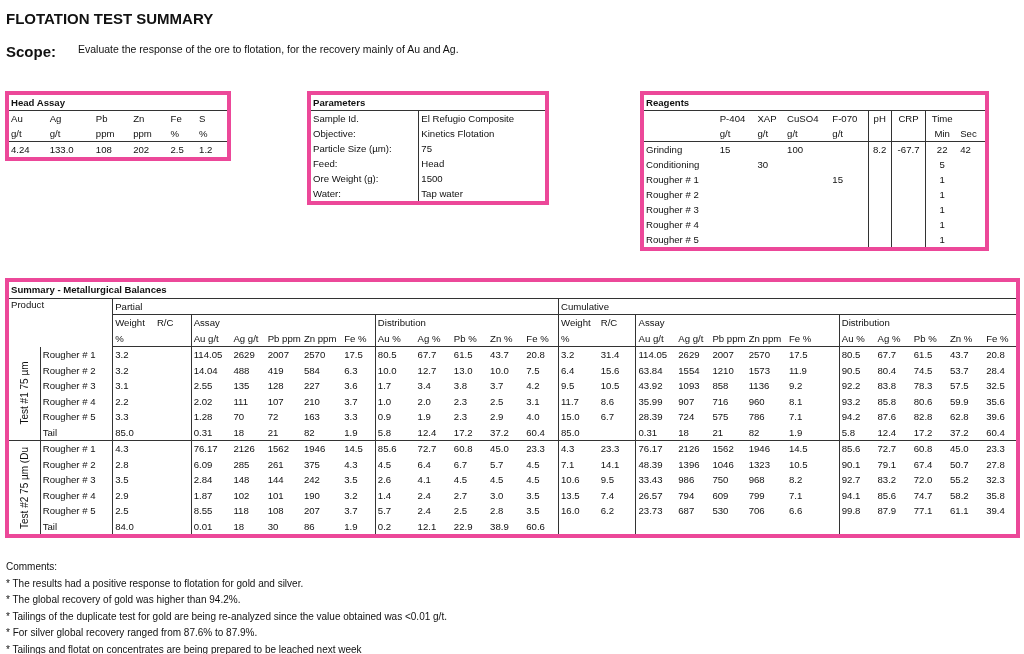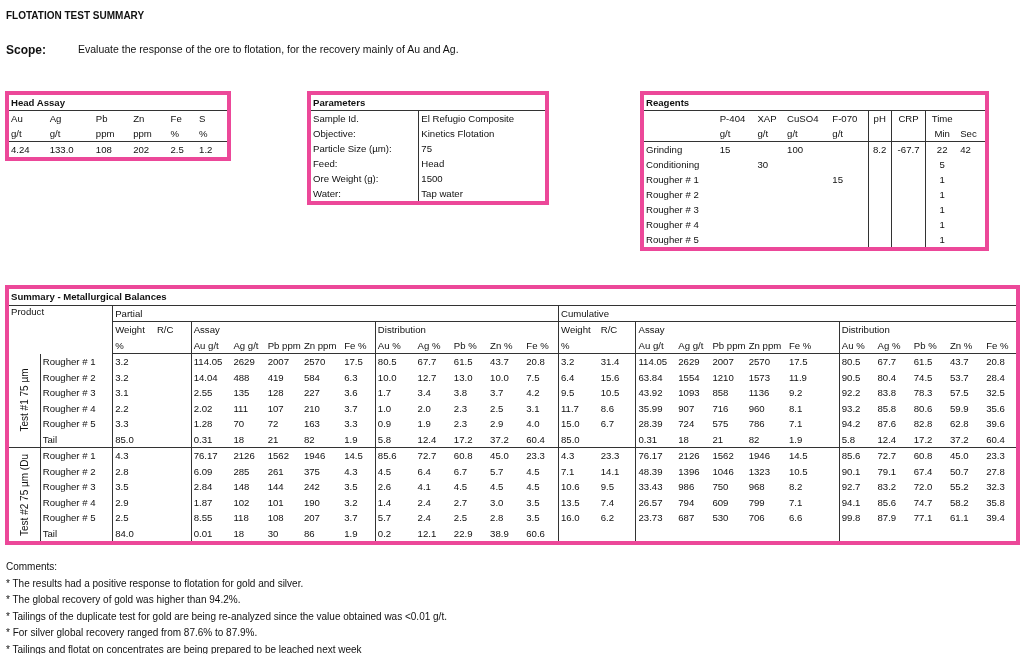--- a/index.html
+++ b/index.html
@@ -1,35 +1,35 @@
 <!DOCTYPE html>
 <html><head>
 <meta charset="utf-8">
 <style>
   html, body { margin:0; padding:0; background:#ffffff; }
   body { width:1024px; height:654px; position:relative; overflow:hidden;
          font-family:"Liberation Sans", sans-serif; color:#111; font-size:10px; }
   .abs { position:absolute; }
-  .title { left:6px; top:10px; font-weight:bold; font-size:10px; }
-  .scope-label { left:6px; top:43px; font-weight:bold; font-size:12px; }
+  .title { left:6px; top:10px; font-weight:bold; font-size:15px; }
+  .scope-label { left:6px; top:43px; font-weight:bold; font-size:15px; }
   .scope-text { left:78px; top:43px; font-size:10.5px; }
 
   table { border-collapse:collapse; font-size:9.6px; }
   td { padding:0 2px; height:15px; white-space:nowrap; vertical-align:middle; }
   .box { border:4px solid #ec4899; }
   .hdr { font-weight:bold; }
   .bb { border-bottom:1px solid #333; }
   .bl { border-left:1px solid #333;text-align:center; }
   .br { border-right:1px solid #333; }
 
   #head-assay { left:5px; top:91px; width:226px; }
   #parameters { left:307px; top:91px; width:242px;padding-left:40px; }
   #reagents { left:640px; top:91px; width:349px; }
 
-  #summary { left:5px; top:285px; width:1015px; table-layout:fixed; }
+  #summary { left:5px; top:278px; width:1015px; table-layout:fixed; }
   #summary td { height:15.5px; overflow:hidden; }
   .rot-cell { position:relative; padding:0; }
   .rot { position:absolute; left:50%; top:50%; transform:translate(-50%,-50%) rotate(-90deg);
          white-space:nowrap; font-size:10px; width:92px; text-align:center; overflow:hidden; }
 
   .comments { left:6px; top:559px; font-size:10px; line-height:16.5px; }
 </style>
 </head>
 <body>
 

